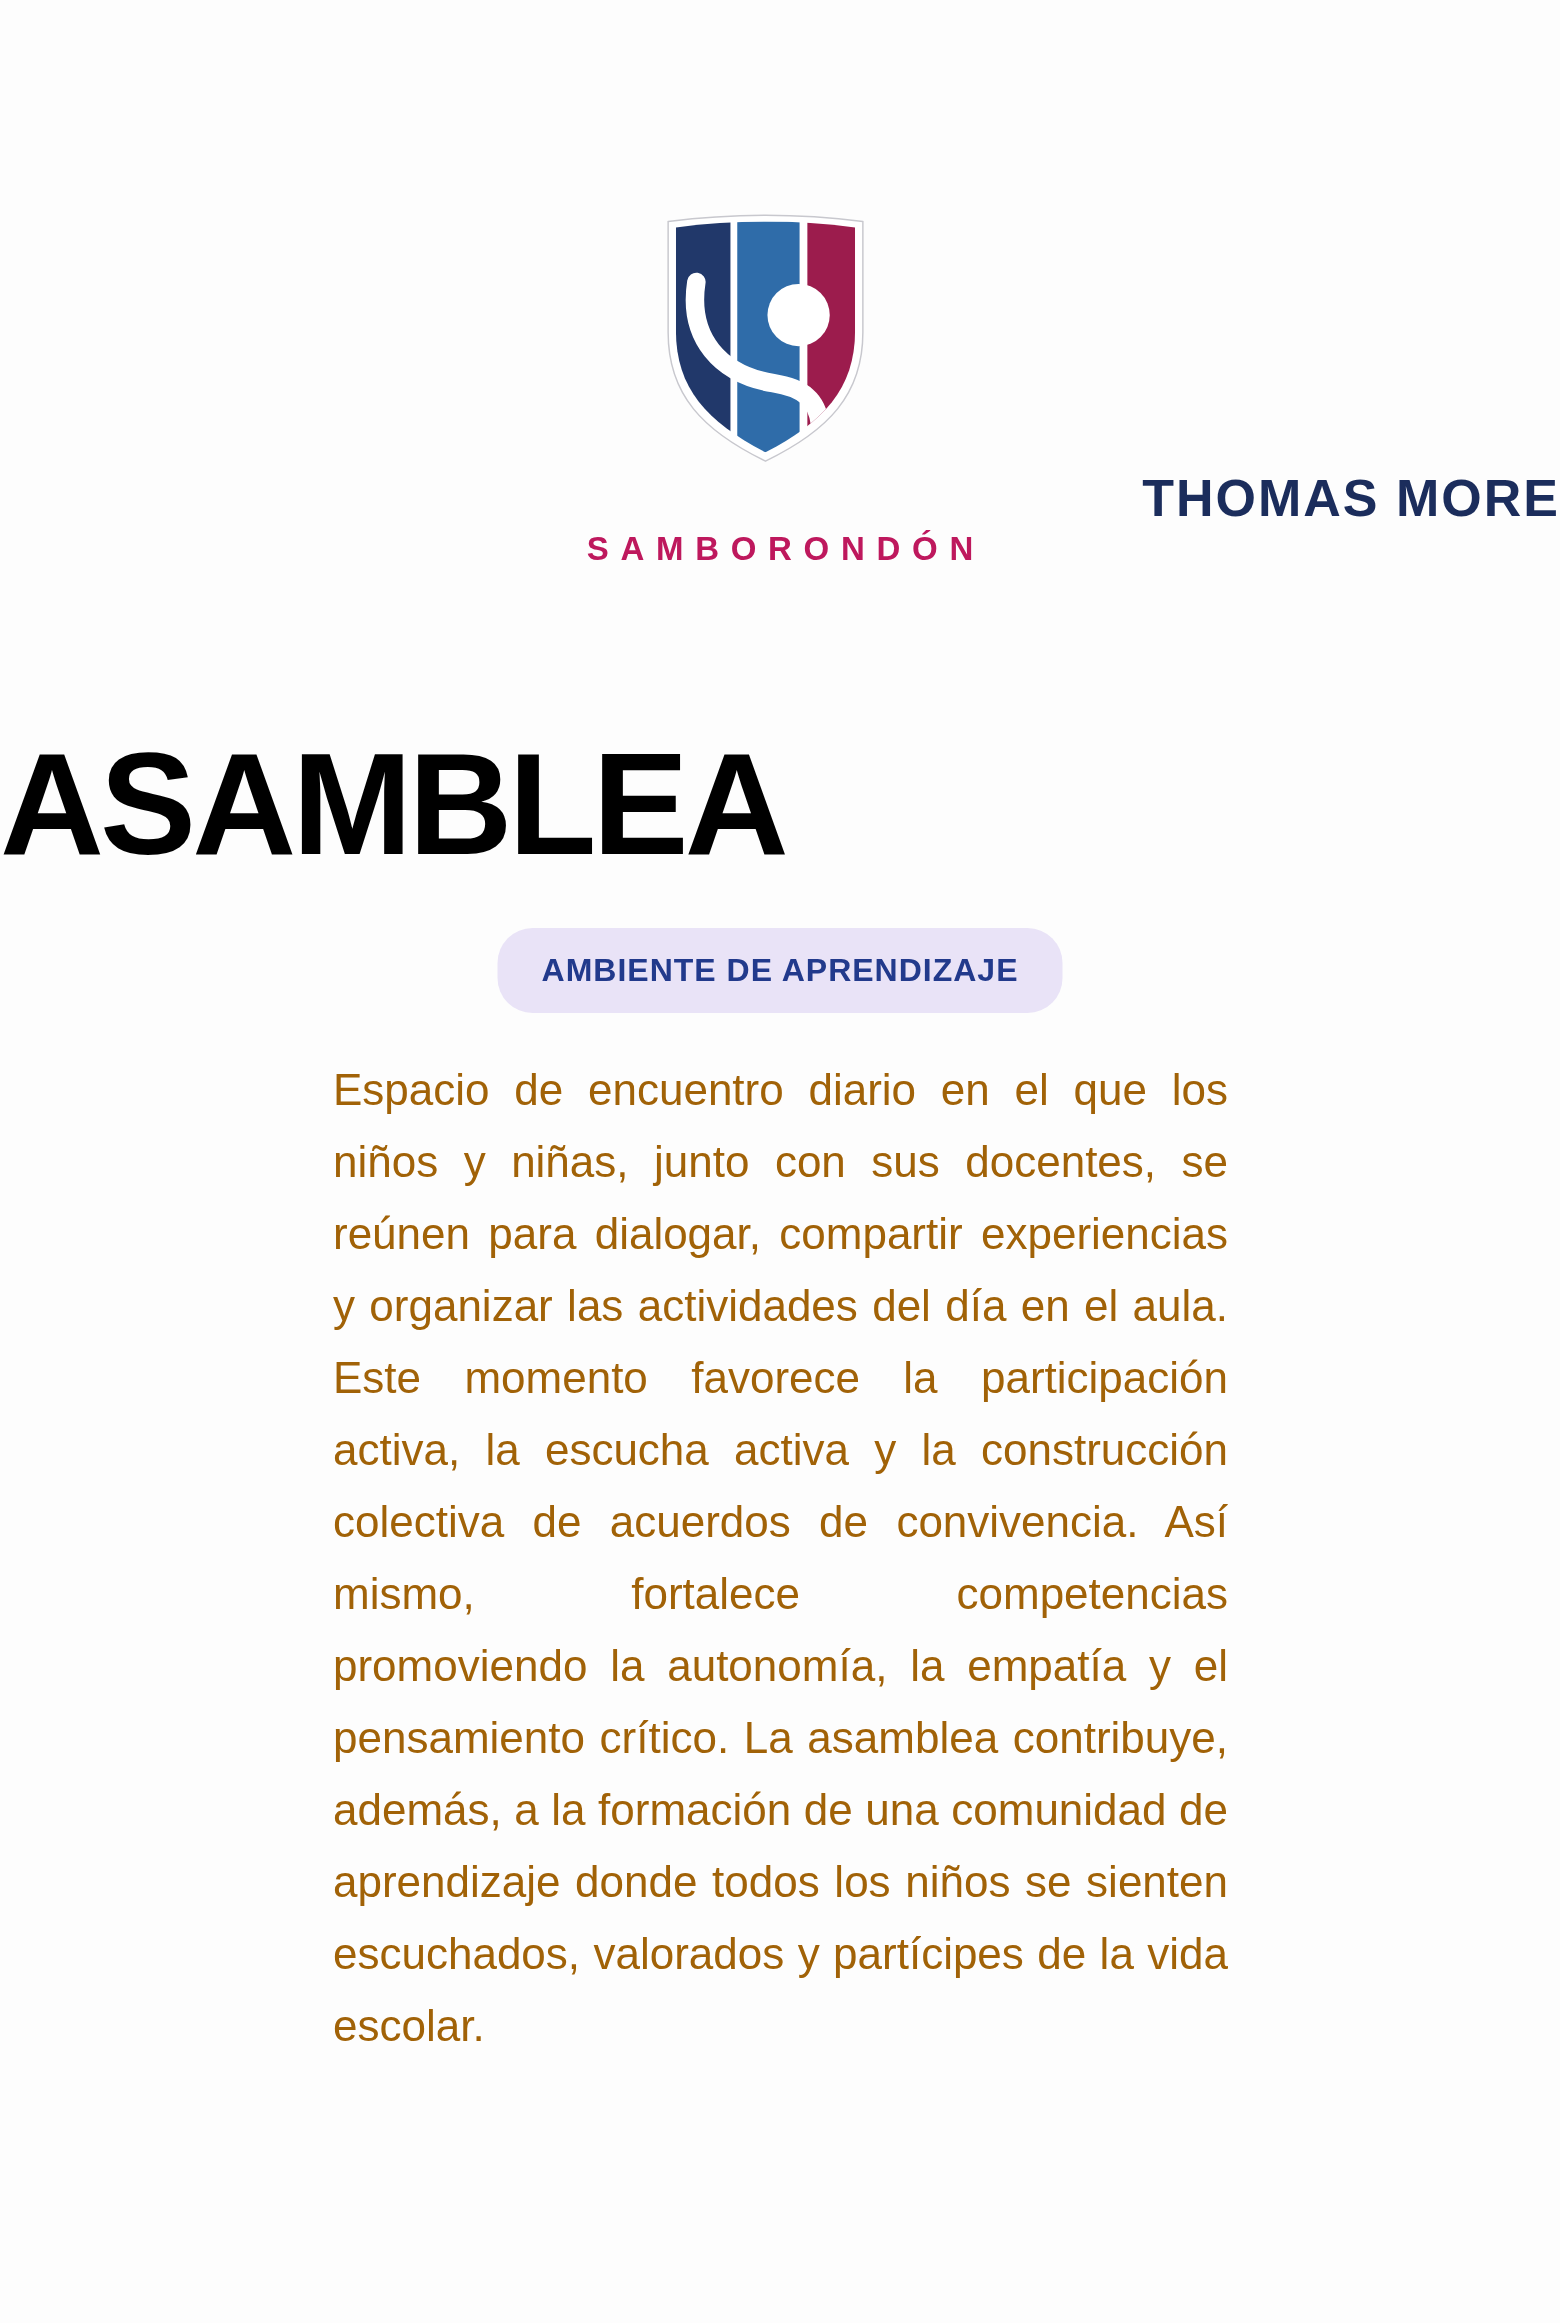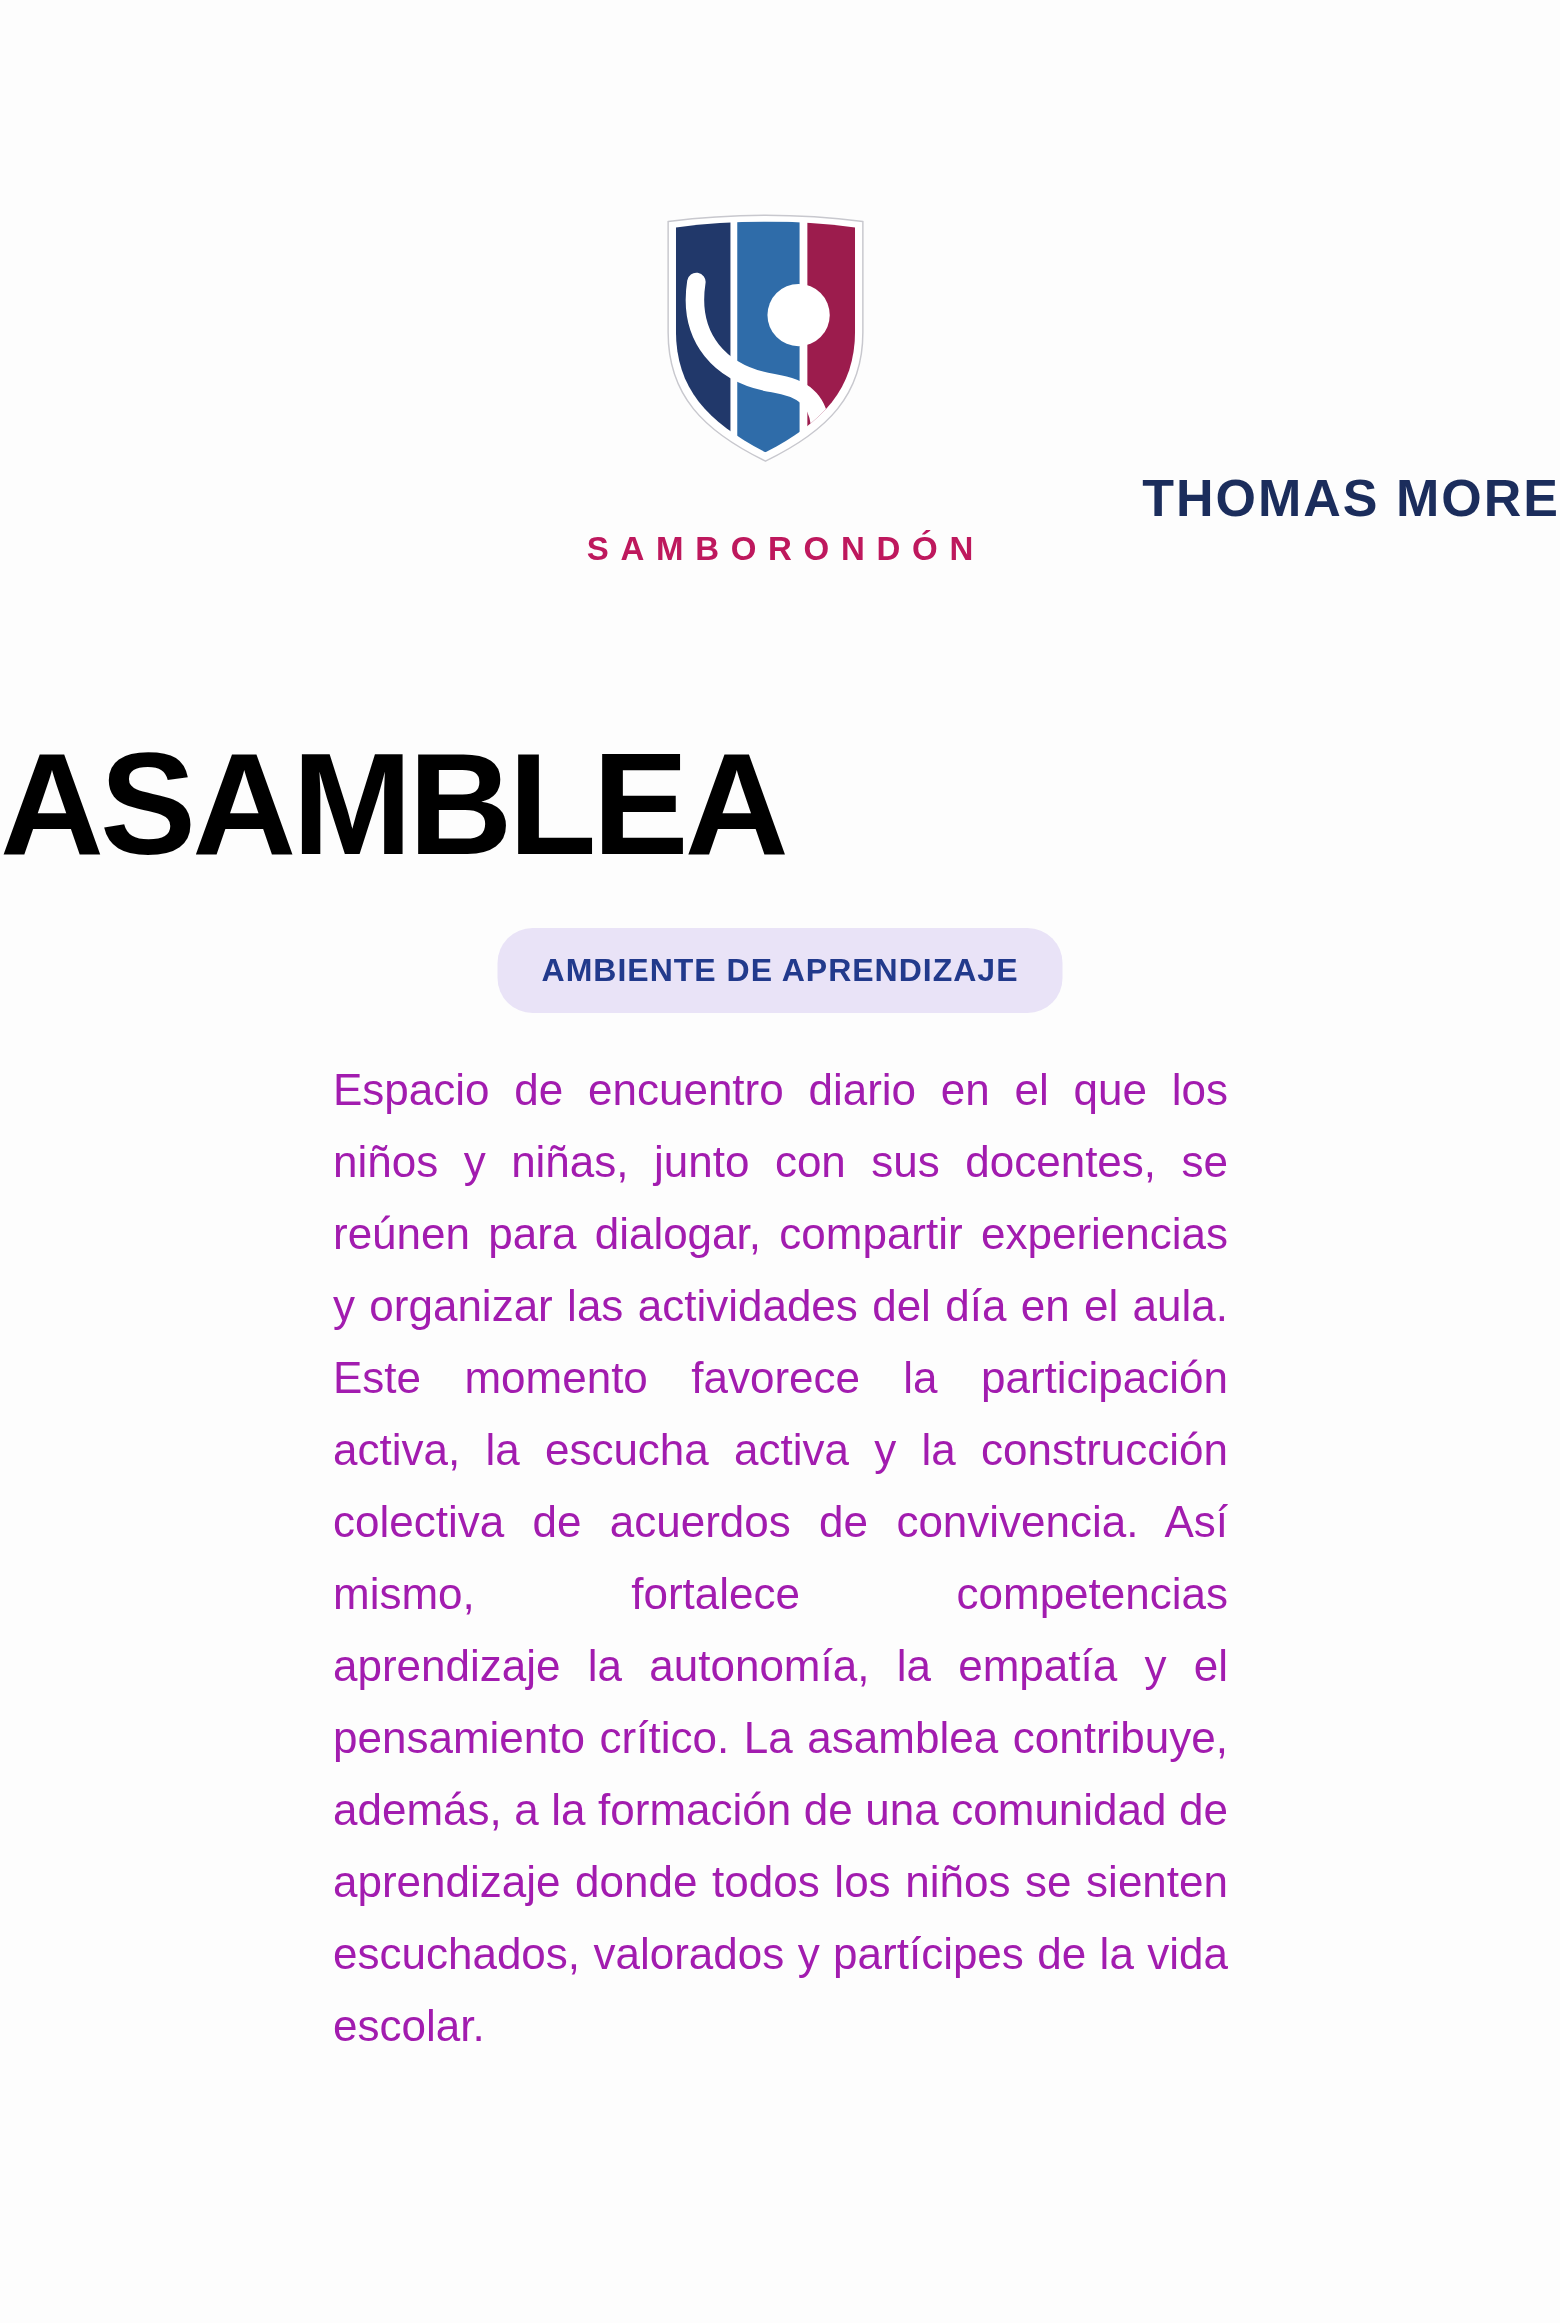--- a/index.html
+++ b/index.html
@@ -71,21 +71,21 @@
     white-space:nowrap;
   }
 
   
   .paragraph {
     position:absolute;
     left:333px; top:1054px;
     width:895px;
     font-size:44px;
     line-height:72px;
-    color:#a21caf;
+    color:#a16207;
   }
   .pline {
     text-align:justify;
     text-align-last:justify;
     text-justify:inter-word;
     height:72px;
     white-space:normal;
   }
   .pline.last {
     text-align-last:left;
@@ -121,21 +121,21 @@
 
   <div class="paragraph">
     <div class="pline">Espacio de encuentro diario en el que los</div>
     <div class="pline">niños y niñas, junto con sus docentes, se</div>
     <div class="pline">reúnen para dialogar, compartir experiencias</div>
     <div class="pline">y organizar las actividades del día en el aula.</div>
     <div class="pline">Este momento favorece la participación</div>
     <div class="pline">activa, la escucha activa y la construcción</div>
     <div class="pline">colectiva de acuerdos de convivencia. Así</div>
     <div class="pline">mismo, fortalece competencias</div>
-    <div class="pline">aprendizaje la autonomía, la empatía y el</div>
+    <div class="pline">promoviendo la autonomía, la empatía y el</div>
     <div class="pline">pensamiento crítico. La asamblea contribuye,</div>
     <div class="pline">además, a la formación de una comunidad de</div>
     <div class="pline">aprendizaje donde todos los niños se sienten</div>
     <div class="pline">escuchados, valorados y partícipes de la vida</div>
     <div class="pline last">escolar.</div>
   </div>
 
 </div>
 
 

